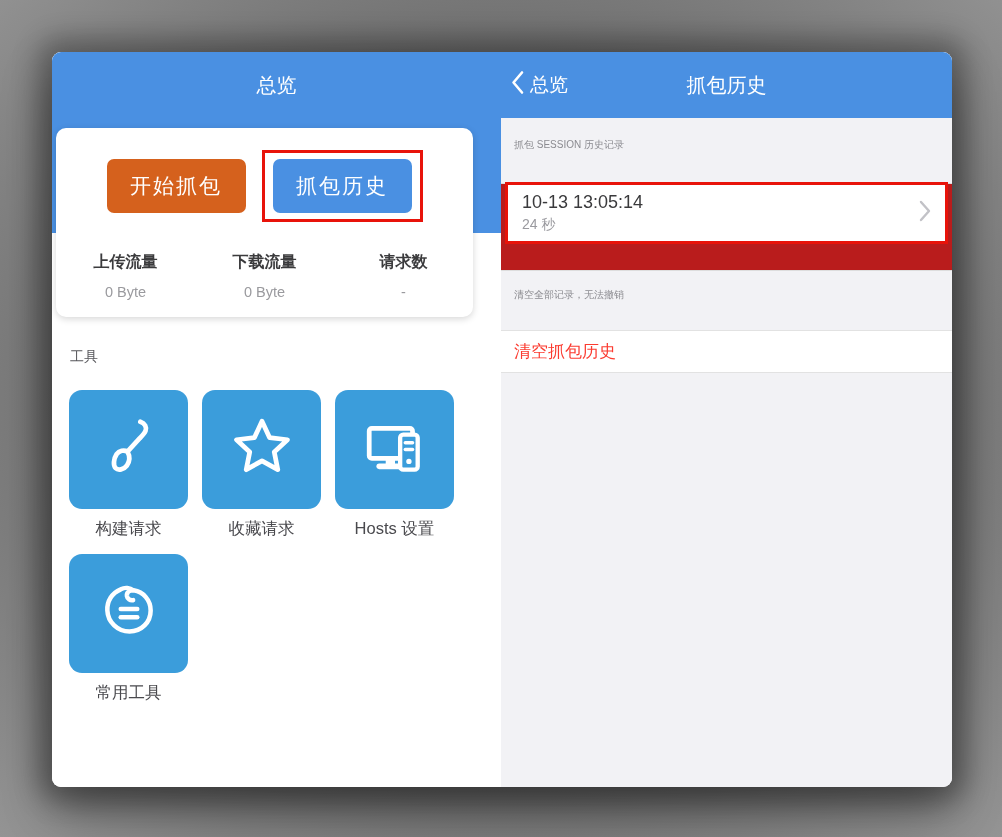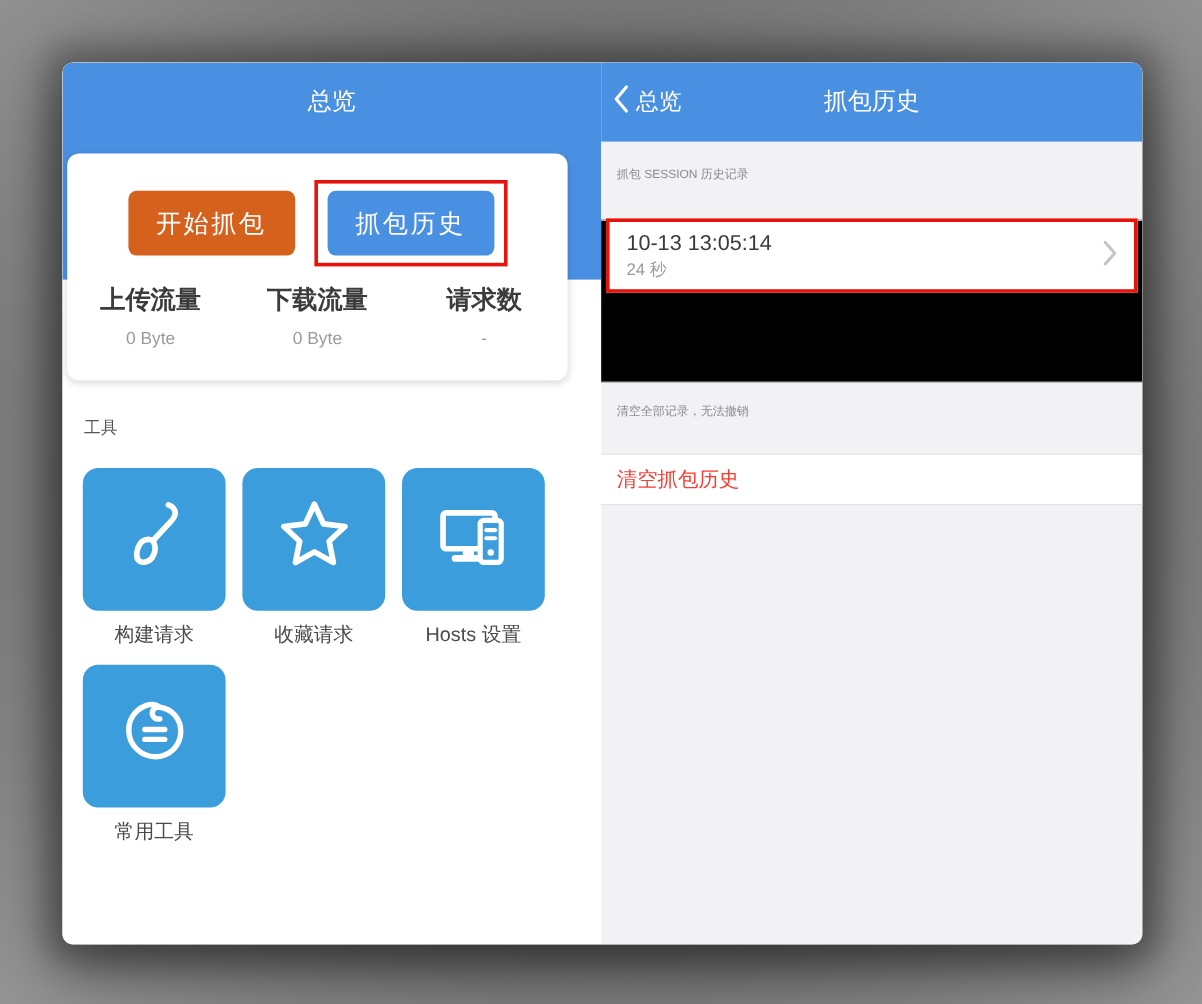--- a/index.html
+++ b/index.html
@@ -43,21 +43,21 @@
   .btn {
     width:139px; height:54px; border:none; border-radius:7px;
     color:#fff; font-size:21px; letter-spacing:2px; cursor:pointer;
     font-family:inherit;
   }
   .btn.orange { background:#d5611d; margin-top:31px; }
   .btn.blue   { background:#4a90e2; }
   .hl-frame   { border:3px solid #e8130a; padding:6px 8px; margin-left:16px; margin-top:22px; }
   .stats { position:absolute; top:108px; left:0; right:0; display:flex; }
   .stat { flex:1; text-align:center; }
-  .stat-label { font-size:21px; font-weight:600; color:#3b3b3d; }
+  .stat-label { font-size:16px; font-weight:600; color:#3b3b3d;margin-top:16px; }
   .stat-value { margin-top:11px; font-size:14.5px; color:#9a9a9e; }
   .tools-title { position:absolute; top:296px; left:18px; font-size:14px; color:#57575b; }
   .tools {
     position:absolute; top:338px; left:17px; width:420px;
     display:flex; flex-wrap:wrap; column-gap:28px; row-gap:20px;gap:14px;
   }
   .tool { width:119px; text-align:center; cursor:pointer; }
   .tile {
     width:119px; height:119px; border-radius:13px; background:#3b9ddb;
     display:flex; align-items:center; justify-content:center;
@@ -71,21 +71,21 @@
     position:absolute; left:10px; top:0; height:66px;
     display:flex; align-items:center; gap:6px; color:#fff; font-size:19px; cursor:pointer;
   }
   .sec-label {
     display:flex; align-items:center; padding:0 14px 11px 13px;
     color:#8b8b90; font-size:10px; flex:none;
   }
   .sec1 { height:65px; }
   .sec2 { height:59px; }
   .white-block {
-    height:136px; flex:none; background:#000000; position:relative;
+    height:88px; flex:none; background:#b91c1c; position:relative;
     border-top:1px solid #dddddd; border-bottom:1px solid #dddddd;
   }
   .session-row {
     position:absolute; left:4px; right:4px; top:-2px; height:62px;
     border:3px solid #e8130a; background:#fff;
     display:flex; align-items:center; padding:0 14px; cursor:pointer;
   }
   .session-texts { flex:1; }
   .session-time { font-size:18px; color:#3a3a3c; }
   .session-duration { margin-top:3px; font-size:14px; color:#9a9a9f; }

